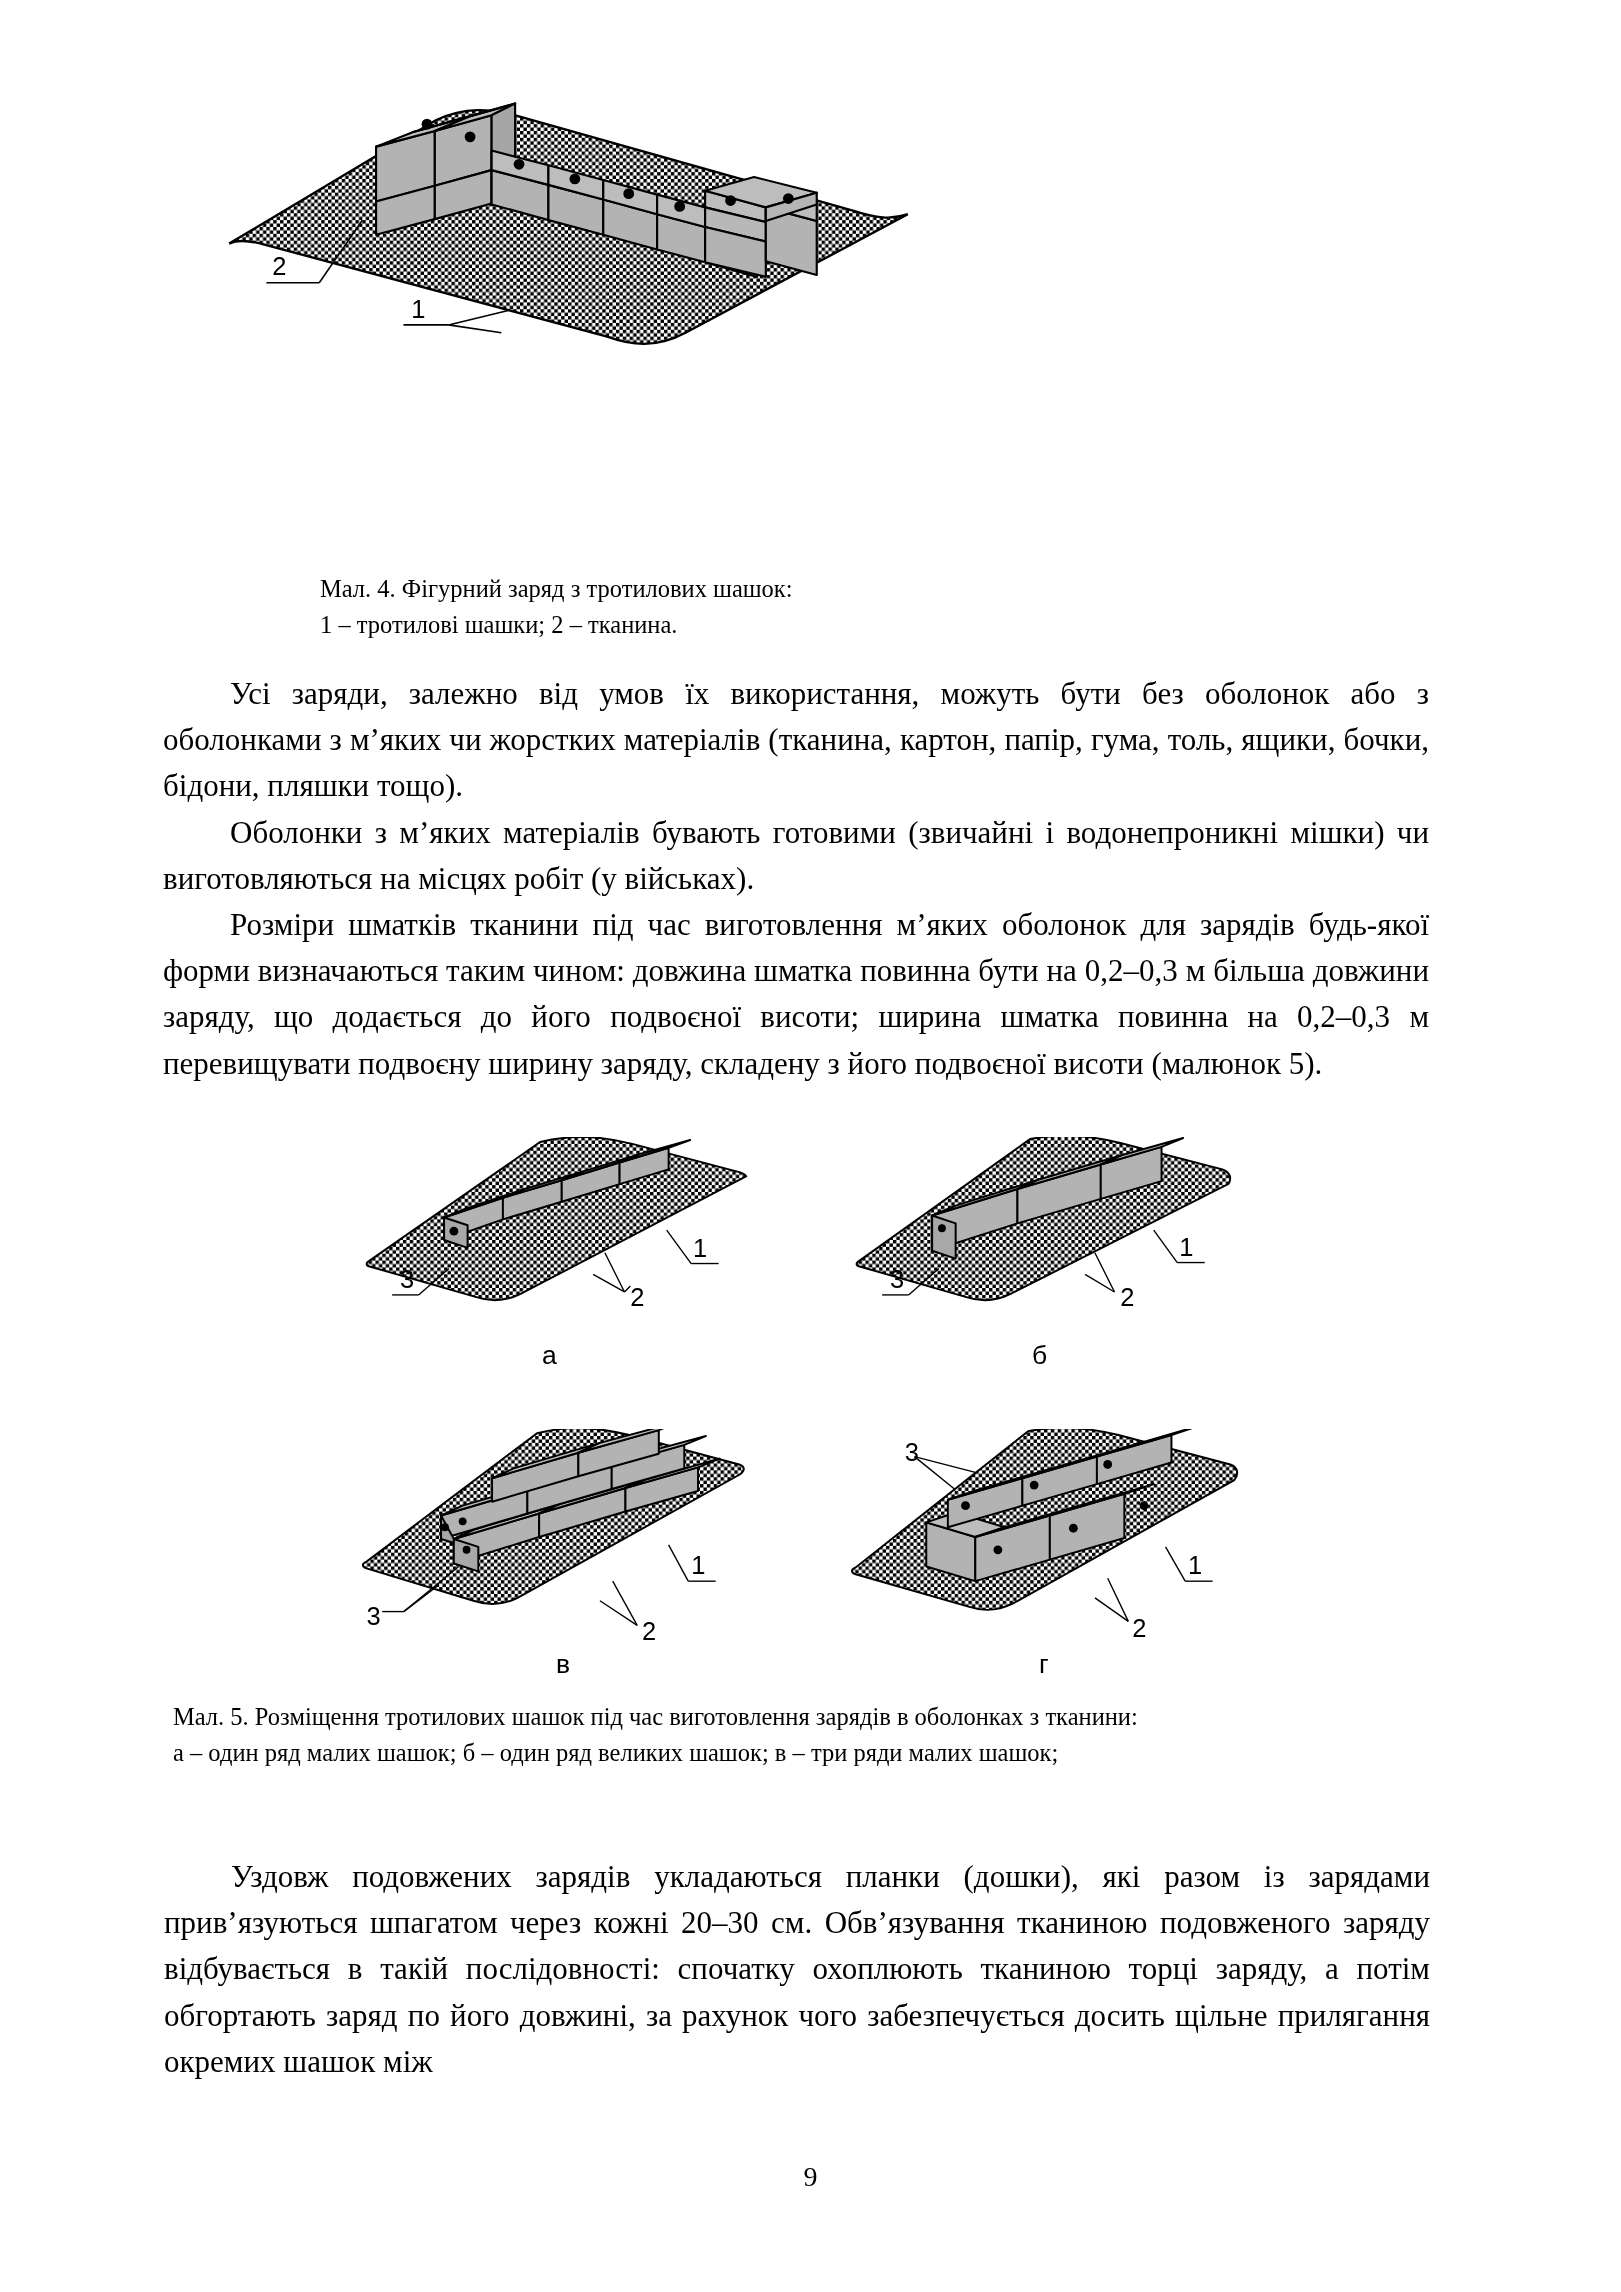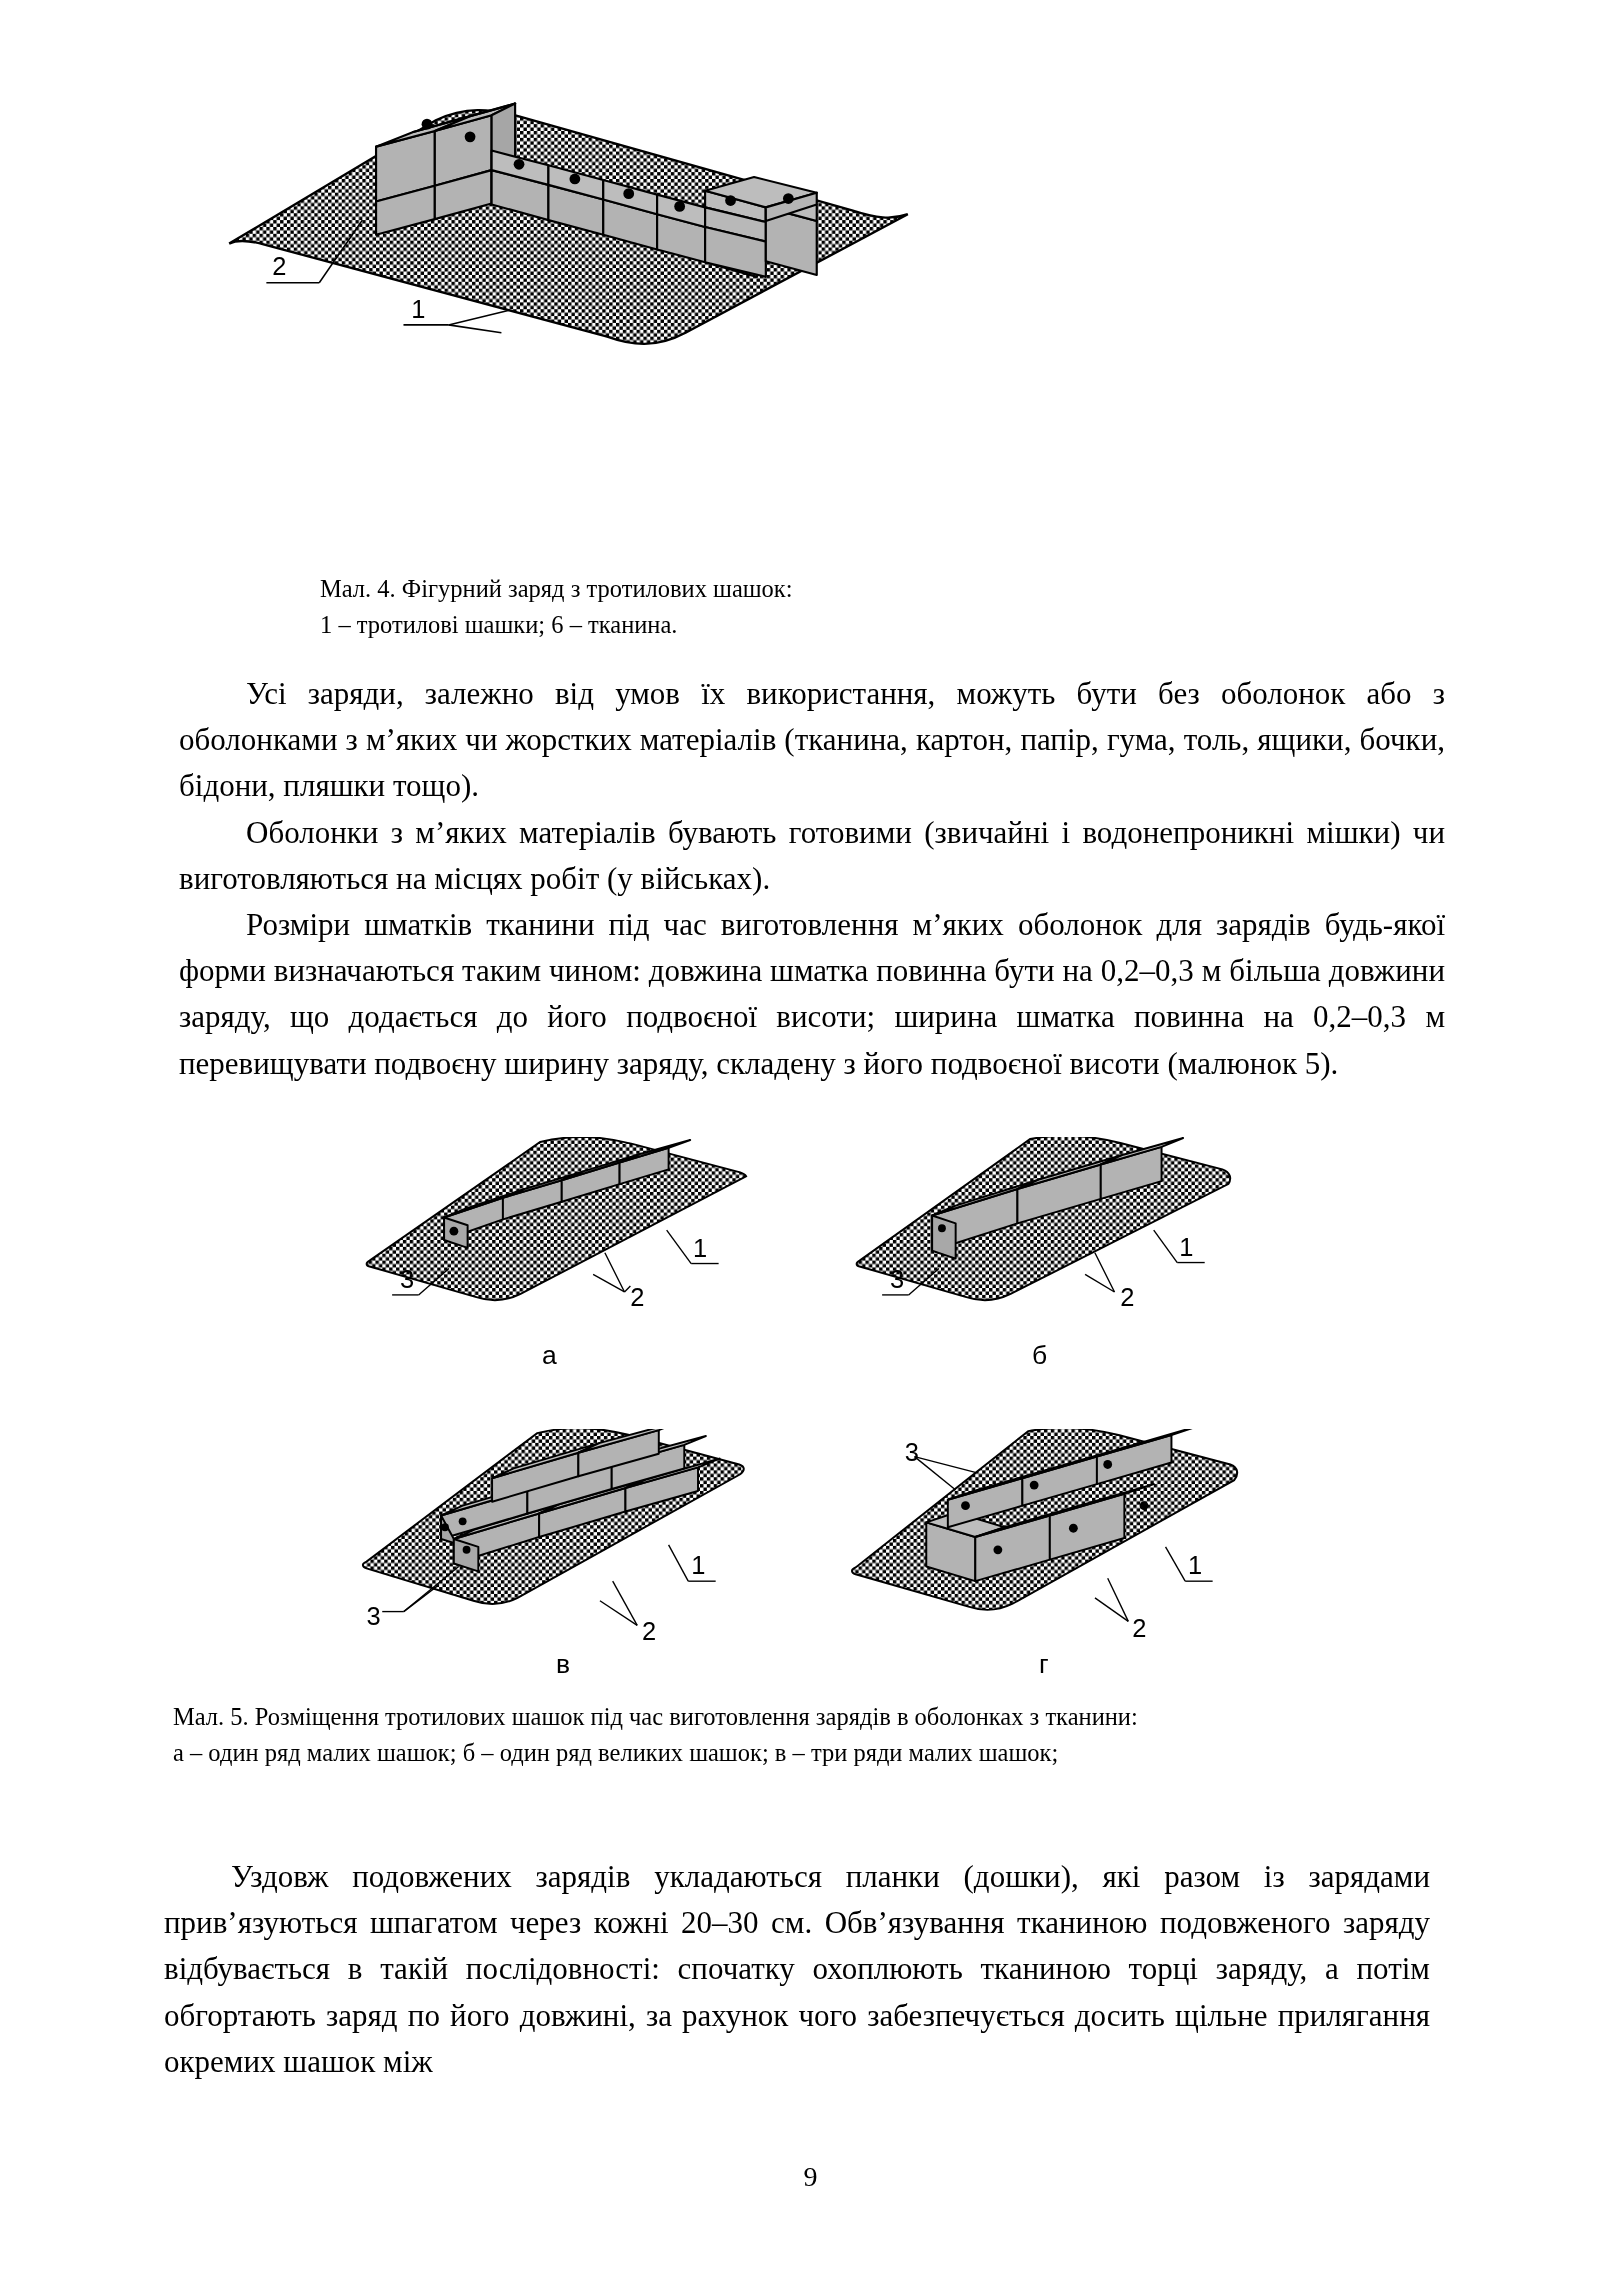--- a/index.html
+++ b/index.html
@@ -133,24 +133,24 @@
         <line x1="182" y1="247" x2="228" y2="247"></line>
         <line x1="228" y1="247" x2="290" y2="232"></line>
         <line x1="228" y1="247" x2="282" y2="255"></line>
       </g>
       <text x="190" y="240" font-family="Liberation Sans, DejaVu Sans, sans-serif" font-size="26" fill="#000000">1</text>
     </svg>
   </div>
 
   <div class="txt-content" style="left:272px; top:571px; width:1078px;margin-left:48px;">
     <div class="fig-caption">Мал. 4. Фігурний заряд з тротилових шашок:</div>
-    <div class="fig-caption">1 – тротилові шашки; 6 – тканина.</div>
-  </div>
-
-  <div class="txt-content" style="left:179px; top:671px; width:1266px;">
+    <div class="fig-caption">1 – тротилові шашки; 2 – тканина.</div>
+  </div>
+
+  <div class="txt-content" style="left:163px; top:671px; width:1266px;">
     <p class="body-par">Усі заряди, залежно від умов їх використання, можуть бути без оболонок або з оболонками з м’яких чи жорстких матеріалів (тканина, картон, папір, гума, толь, ящики, бочки, бідони, пляшки тощо).</p>
     <p class="body-par">Оболонки з м’яких матеріалів бувають готовими (звичайні і водонепроникні мішки) чи виготовляються на місцях робіт (у військах).</p>
     <p class="body-par">Розміри шматків тканини під час виготовлення м’яких оболонок для зарядів будь-якої форми визначаються таким чином: довжина шматка повинна бути на 0,2–0,3 м більша довжини заряду, що додається до його подвоєної висоти; ширина шматка повинна на 0,2–0,3 м перевищувати подвоєну ширину заряду, складену з його подвоєної висоти (малюнок 5).</p>
   </div>
 
   <div class="figure-area" style="left:348px; top:1137px; width:402px; height:206px;">
     <svg width="402" height="206" viewBox="0 0 410 210">
       <defs>
         <pattern id="checkerA" width="7" height="7" patternUnits="userSpaceOnUse">
           <rect width="7" height="7" fill="#ffffff"></rect>

